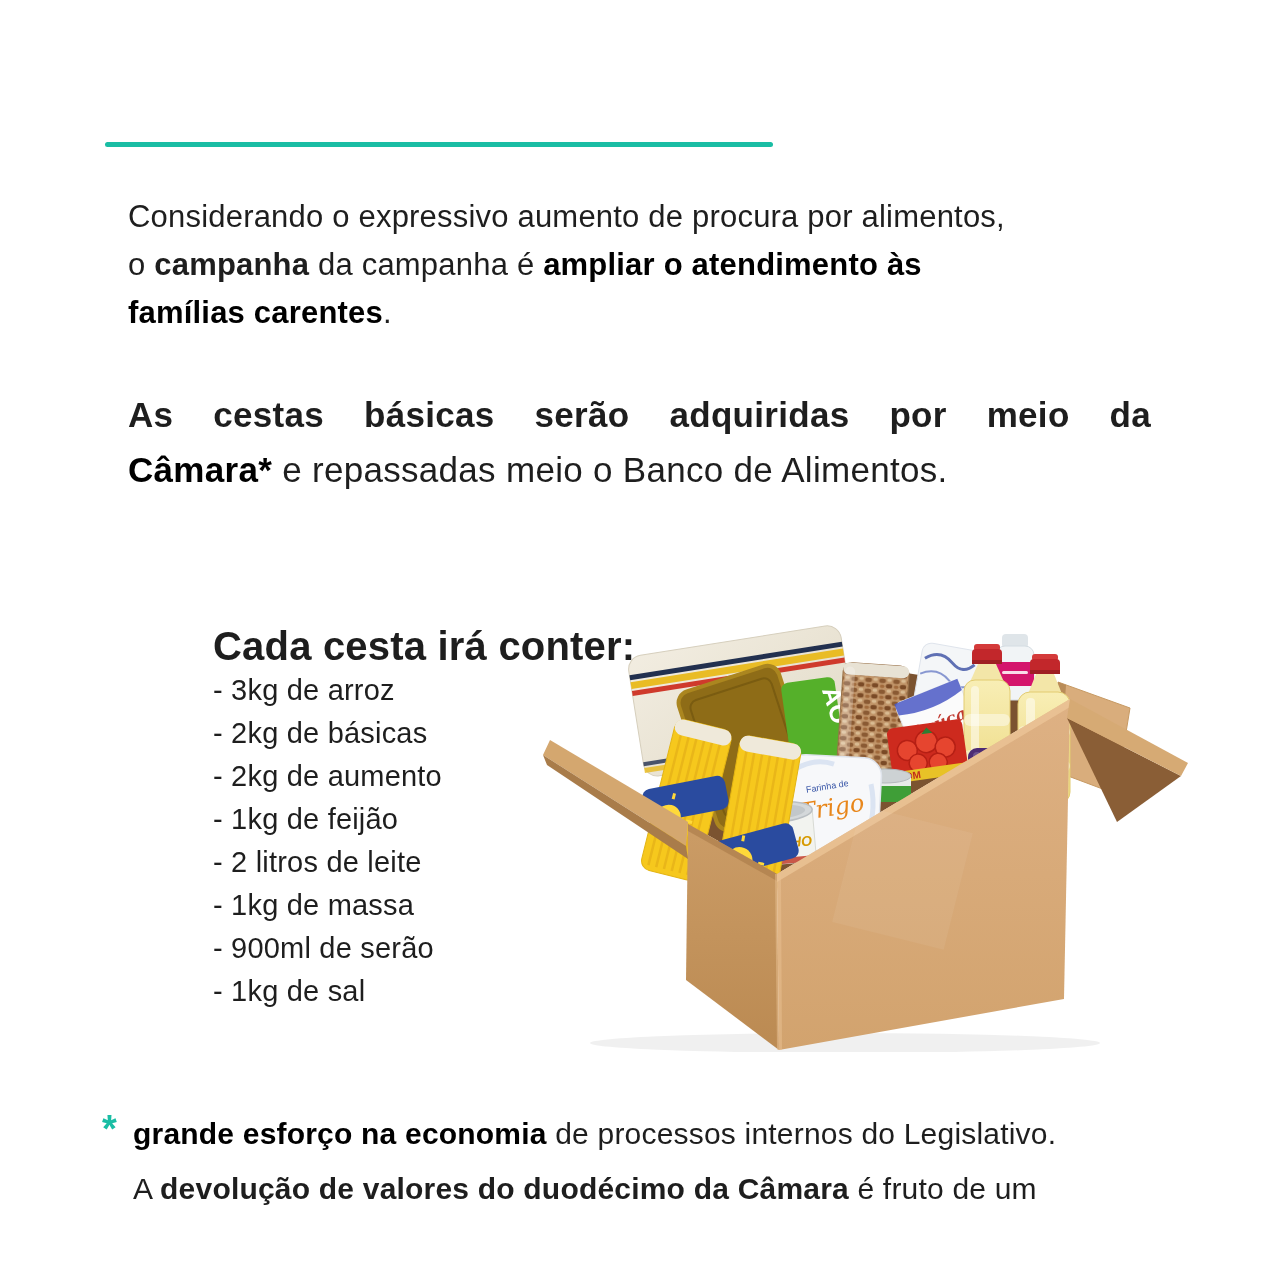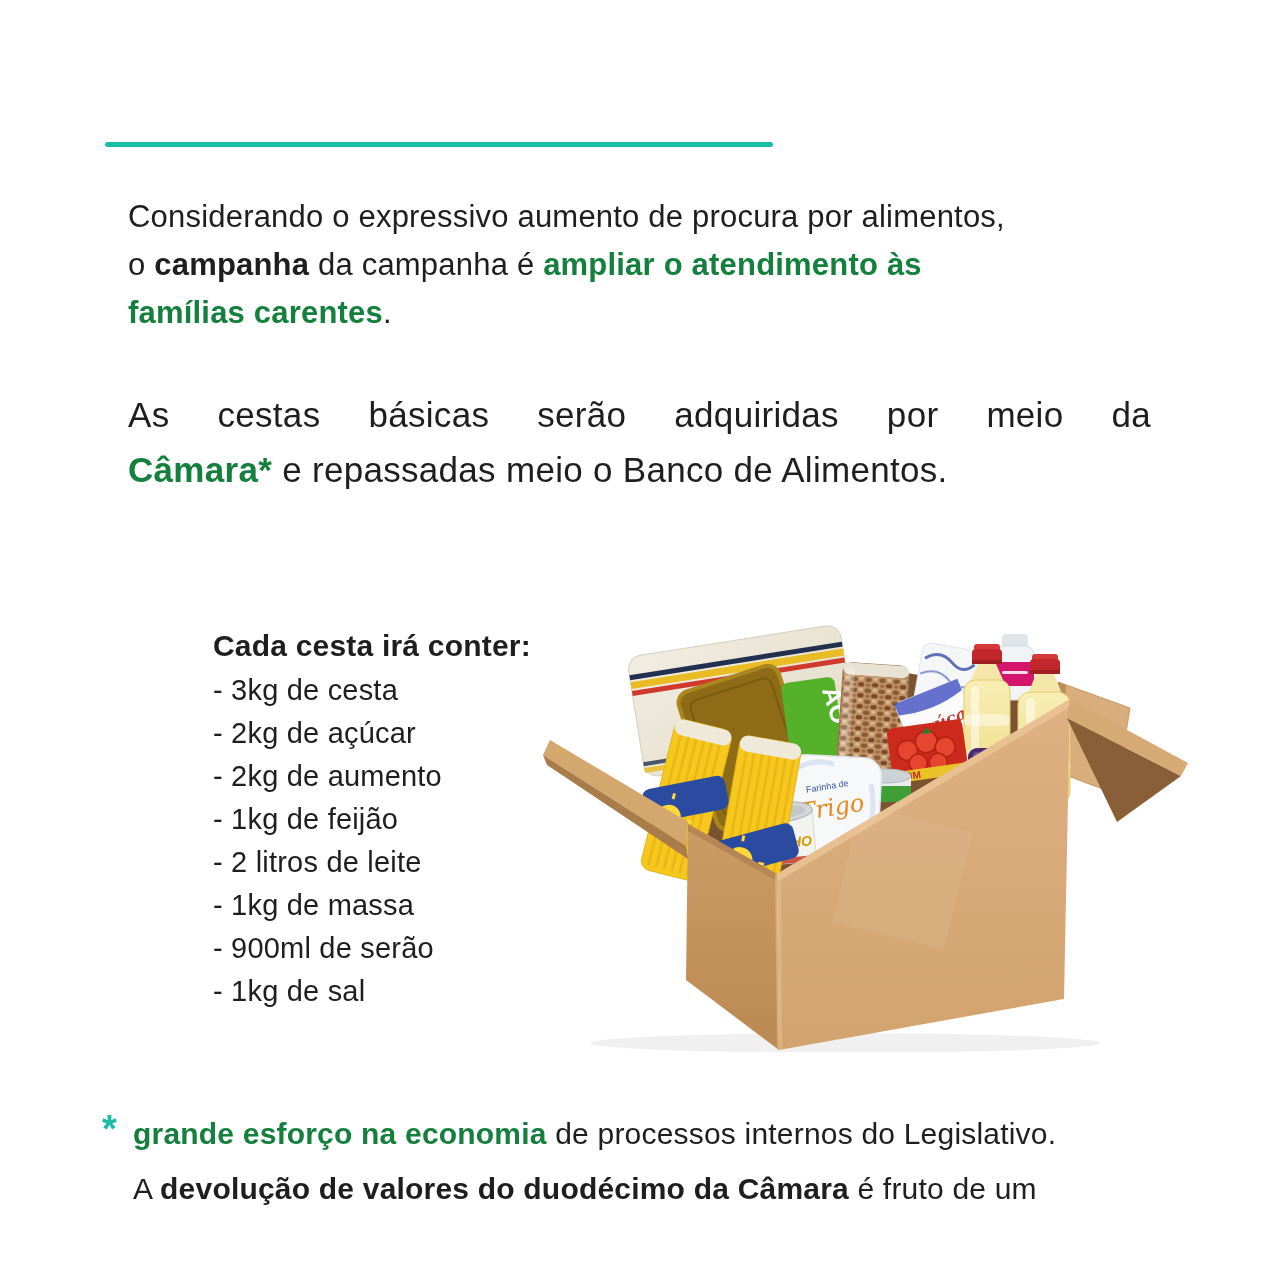--- a/index.html
+++ b/index.html
@@ -6,25 +6,25 @@
   .page{
     position:relative;width:1280px;height:1280px;background:#ffffff;
     font-family:"Liberation Sans", sans-serif;color:#1e1e1e;overflow:hidden;
   }
   .divider{position:absolute;left:105px;top:142px;width:668px;height:5px;
     background:#1abda4;border-radius:3px;}
   .intro{position:absolute;left:128px;top:193px;font-size:31px;line-height:48px;
     letter-spacing:.2px;white-space:nowrap;}
   .funding{position:absolute;left:128px;top:387px;width:1023px;font-size:35px;
     line-height:55px;letter-spacing:.3px;}
-  .jline{text-align:justify;text-align-last:justify;}
+  .jline{text-align:justify;text-align-last:justify;font-weight:bold;}
   .b{font-weight:700;}
-  .teal-b{color:#15803d;font-weight:700;}
+  .teal-b{color:#000000;font-weight:700;}
   .basket{position:absolute;left:213px;top:623px;}
-  .basket-title{font-size:30px;font-weight:700;line-height:46px;letter-spacing:.2px;}
+  .basket-title{font-size:40px;font-weight:700;line-height:46px;letter-spacing:.2px;}
   .basket-item{font-size:29px;line-height:43px;letter-spacing:.2px;}
   .illustration{position:absolute;left:540px;top:622px;width:650px;height:430px;}
   .footnote{position:absolute;left:133px;top:1106px;font-size:30px;line-height:55px;
     letter-spacing:.2px;white-space:nowrap;}
   .footnote .ast{position:absolute;left:-31px;top:-4px;font-size:38px;font-weight:700;color:#1abda4;}
   .script{font-family:"DejaVu Serif", serif;font-style:italic;}
 </style>
 </head>
 <body>
 
@@ -38,22 +38,22 @@
     <div><span class="teal-b">famílias carentes</span><span>.</span></div>
   </div>
 
   <div class="funding">
     <div class="jline"><span>As cestas básicas serão adquiridas por meio da</span></div>
     <div><span class="teal-b">Câmara*</span><span> e repassadas meio o Banco de Alimentos.</span></div>
   </div>
 
   <div class="basket">
     <div class="basket-title">Cada cesta irá conter:</div>
-    <div class="basket-item">- 3kg de cesta</div>
-    <div class="basket-item">- 2kg de açúcar</div>
+    <div class="basket-item">- 3kg de arroz</div>
+    <div class="basket-item">- 2kg de básicas</div>
     <div class="basket-item">- 2kg de aumento</div>
     <div class="basket-item">- 1kg de feijão</div>
     <div class="basket-item">- 2 litros de leite</div>
     <div class="basket-item">- 1kg de massa</div>
     <div class="basket-item">- 900ml de serão</div>
     <div class="basket-item">- 1kg de sal</div>
   </div>
 
   <div class="illustration">
     <svg width="650" height="430" viewBox="0 0 650 430" xmlns="http://www.w3.org/2000/svg">

